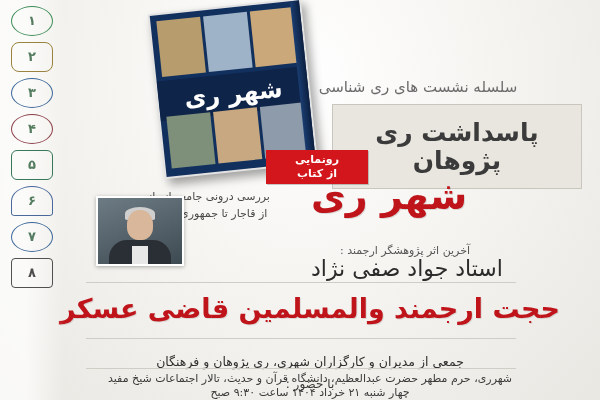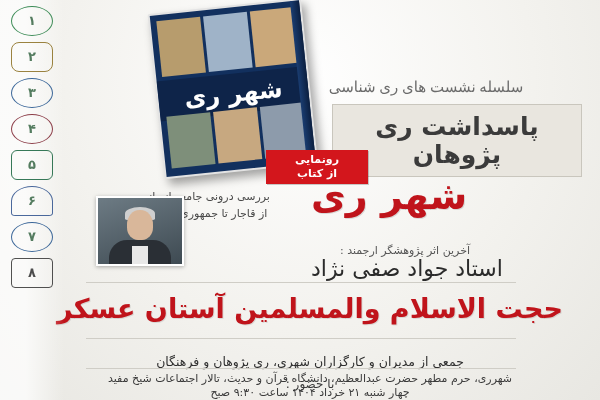--- a/index.html
+++ b/index.html
@@ -39,27 +39,27 @@
   .logo.g4 .ring{border-color:#7a1f2b;}
   .logo.g5 .ring{border-color:#14613c;border-radius:6px;}
   .logo.g6 .ring{border-color:#2b4f8c;border-radius:50% 50% 10% 10%;}
   .logo.g7 .ring{border-color:#444;border-radius:4px;}
   .logo .mark{font-size:13px;font-weight:bold;opacity:.8;}
   .logo.dark{color:#222;}
   .logo.dark .ring{border-color:#333;}
 
   
   .series-line{
-    position:absolute;top:78px;right:24px;width:300px;text-align:center;
-    font-size:15px;color:#6b6b6b;letter-spacing:.5px;font-family:Liberation Serif, serif;
+    position:absolute;top:78px;right:32px;width:300px;text-align:center;
+    font-size:15px;color:#6b6b6b;letter-spacing:.5px;
   }
   .main-title-box{
     position:absolute;top:104px;right:18px;width:250px;
     background:#e9e6df;border:1px solid #c9c6bd;
-    padding:8px 10px;box-sizing:border-box;text-align:center;
+    padding:14px 10px;box-sizing:border-box;text-align:center;
   }
   .main-title-box .t{
     font-size:25px;color:#3b3b3b;font-weight:bold;line-height:1.1;
   }
   .unveil{
     position:absolute;top:150px;right:232px;
     background:#d3161c;color:#fff;font-size:11px;font-weight:bold;
     padding:3px 24px;line-height:1.25;text-align:center;width:54px;
     box-shadow:1px 1px 0 rgba(0,0,0,.2);
   }
@@ -257,21 +257,21 @@
     <div class="head"></div>
     <div class="body"></div>
     <div class="shirt"></div>
   </div>
 
   <div class="line l-latest">آخرین اثر پژوهشگر ارجمند :</div>
   <div class="line l-author">استاد جواد صفی نژاد</div>
 
   <div class="divider d1"></div>
 
-  <div class="line speaker-name">حجت الاسلام والمسلمین آستان عسکر</div>
+  <div class="line speaker-name">حجت ارجمند والمسلمین قاضی عسکر</div>
 
   <div class="divider d2"></div>
 
   <div class="line with">با حضور :</div>
   <div class="line guests">جمعی از مدیران و کارگزاران شهری، ری پژوهان و فرهنگان</div>
 
   <div class="divider d3"></div>
 
   <div class="line venue">شهرری، حرم مطهر حضرت عبدالعظیم، دانشگاه قرآن و حدیث، تالار اجتماعات شیخ مفید</div>
   <div class="line datetime">چهار شنبه ۲۱ خرداد ۱۴۰۴ ساعت ۹:۳۰ صبح</div>

